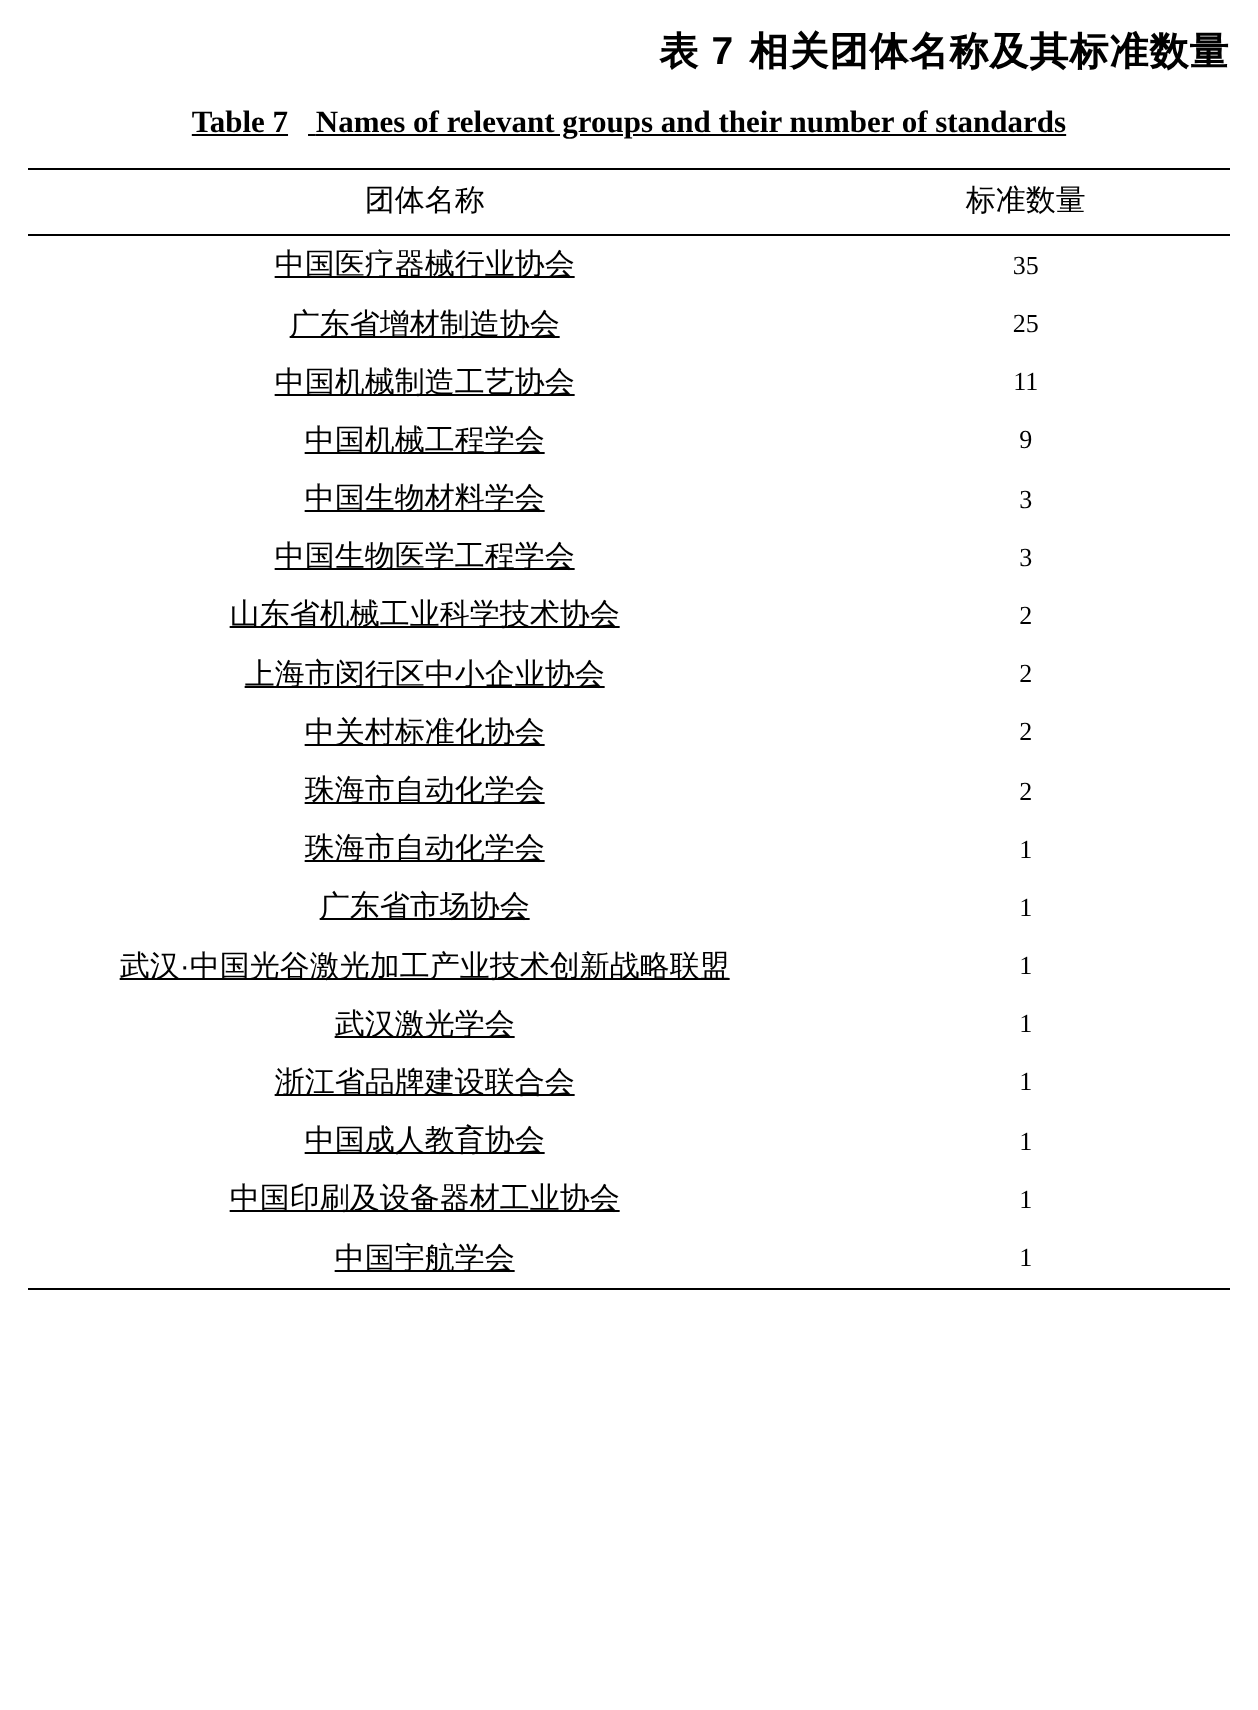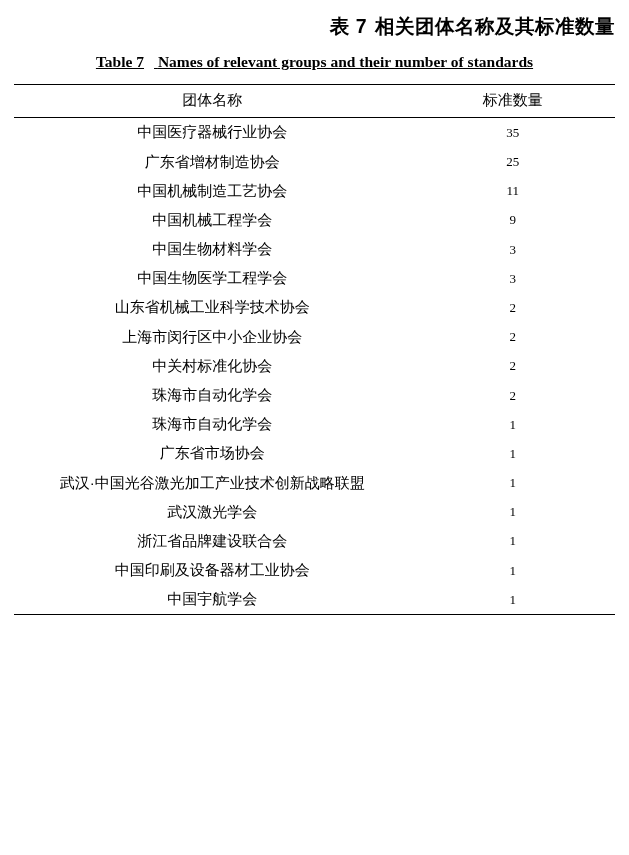--- a/index.html
+++ b/index.html
@@ -74,20 +74,21 @@
   }
   table.tbl tbody td {
     text-align: center;
     padding: 5.1px 0;
     font-size: 15.5px;
     white-space: nowrap;
   }
   table.tbl tbody td.name {
     font-family: "Liberation Sans", sans-serif;
     font-size: 15px;
+    text-decoration: underline;
   }
   table.tbl tbody td.count {
     font-family: "Liberation Serif", serif;
     font-size: 13px;
   }
   table.tbl tbody tr:last-child td {
     border-bottom: 1.6px solid #000;
   }
 </style>
 </head>
@@ -171,20 +172,24 @@
       </tr>
       <tr>
         <td class="name">武汉激光学会</td>
         <td class="count">1</td>
       </tr>
       <tr>
         <td class="name">浙江省品牌建设联合会</td>
         <td class="count">1</td>
       </tr>
       <tr>
+        <td class="name">中国成人教育协会</td>
+        <td class="count">1</td>
+      </tr>
+      <tr>
         <td class="name">中国印刷及设备器材工业协会</td>
         <td class="count">1</td>
       </tr>
       <tr>
         <td class="name">中国宇航学会</td>
         <td class="count">1</td>
       </tr>
     </tbody>
   </table>
 

